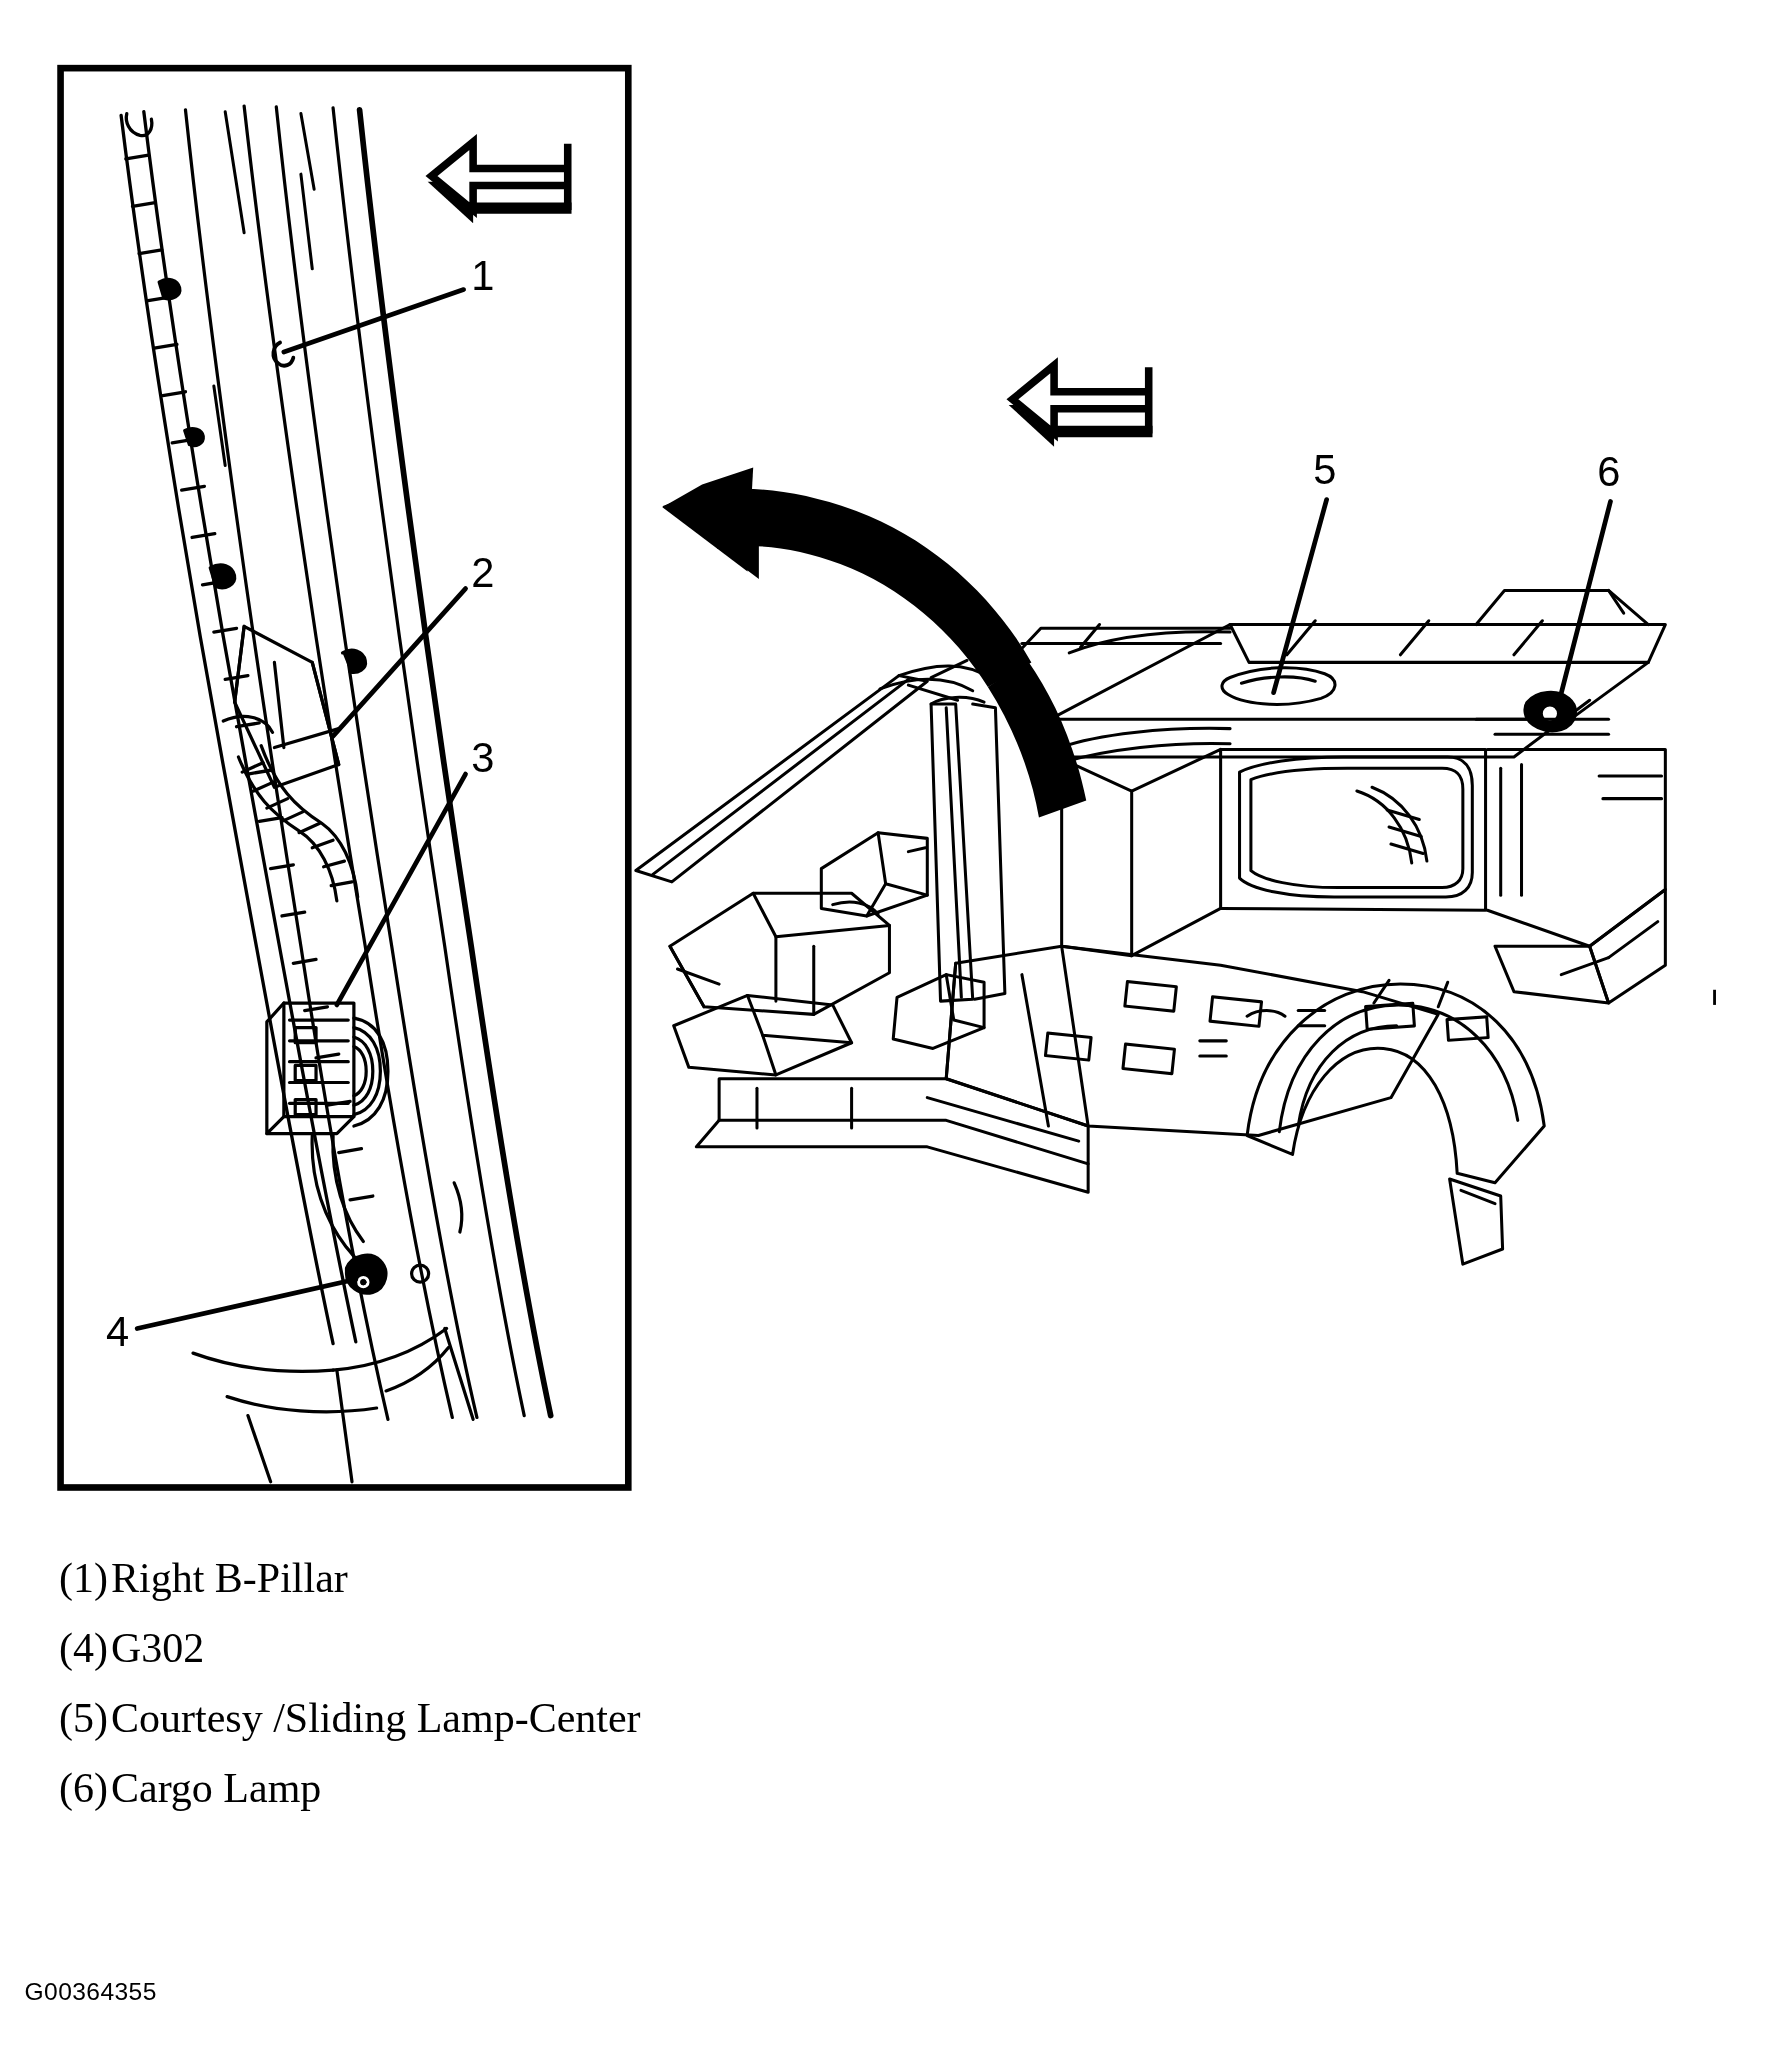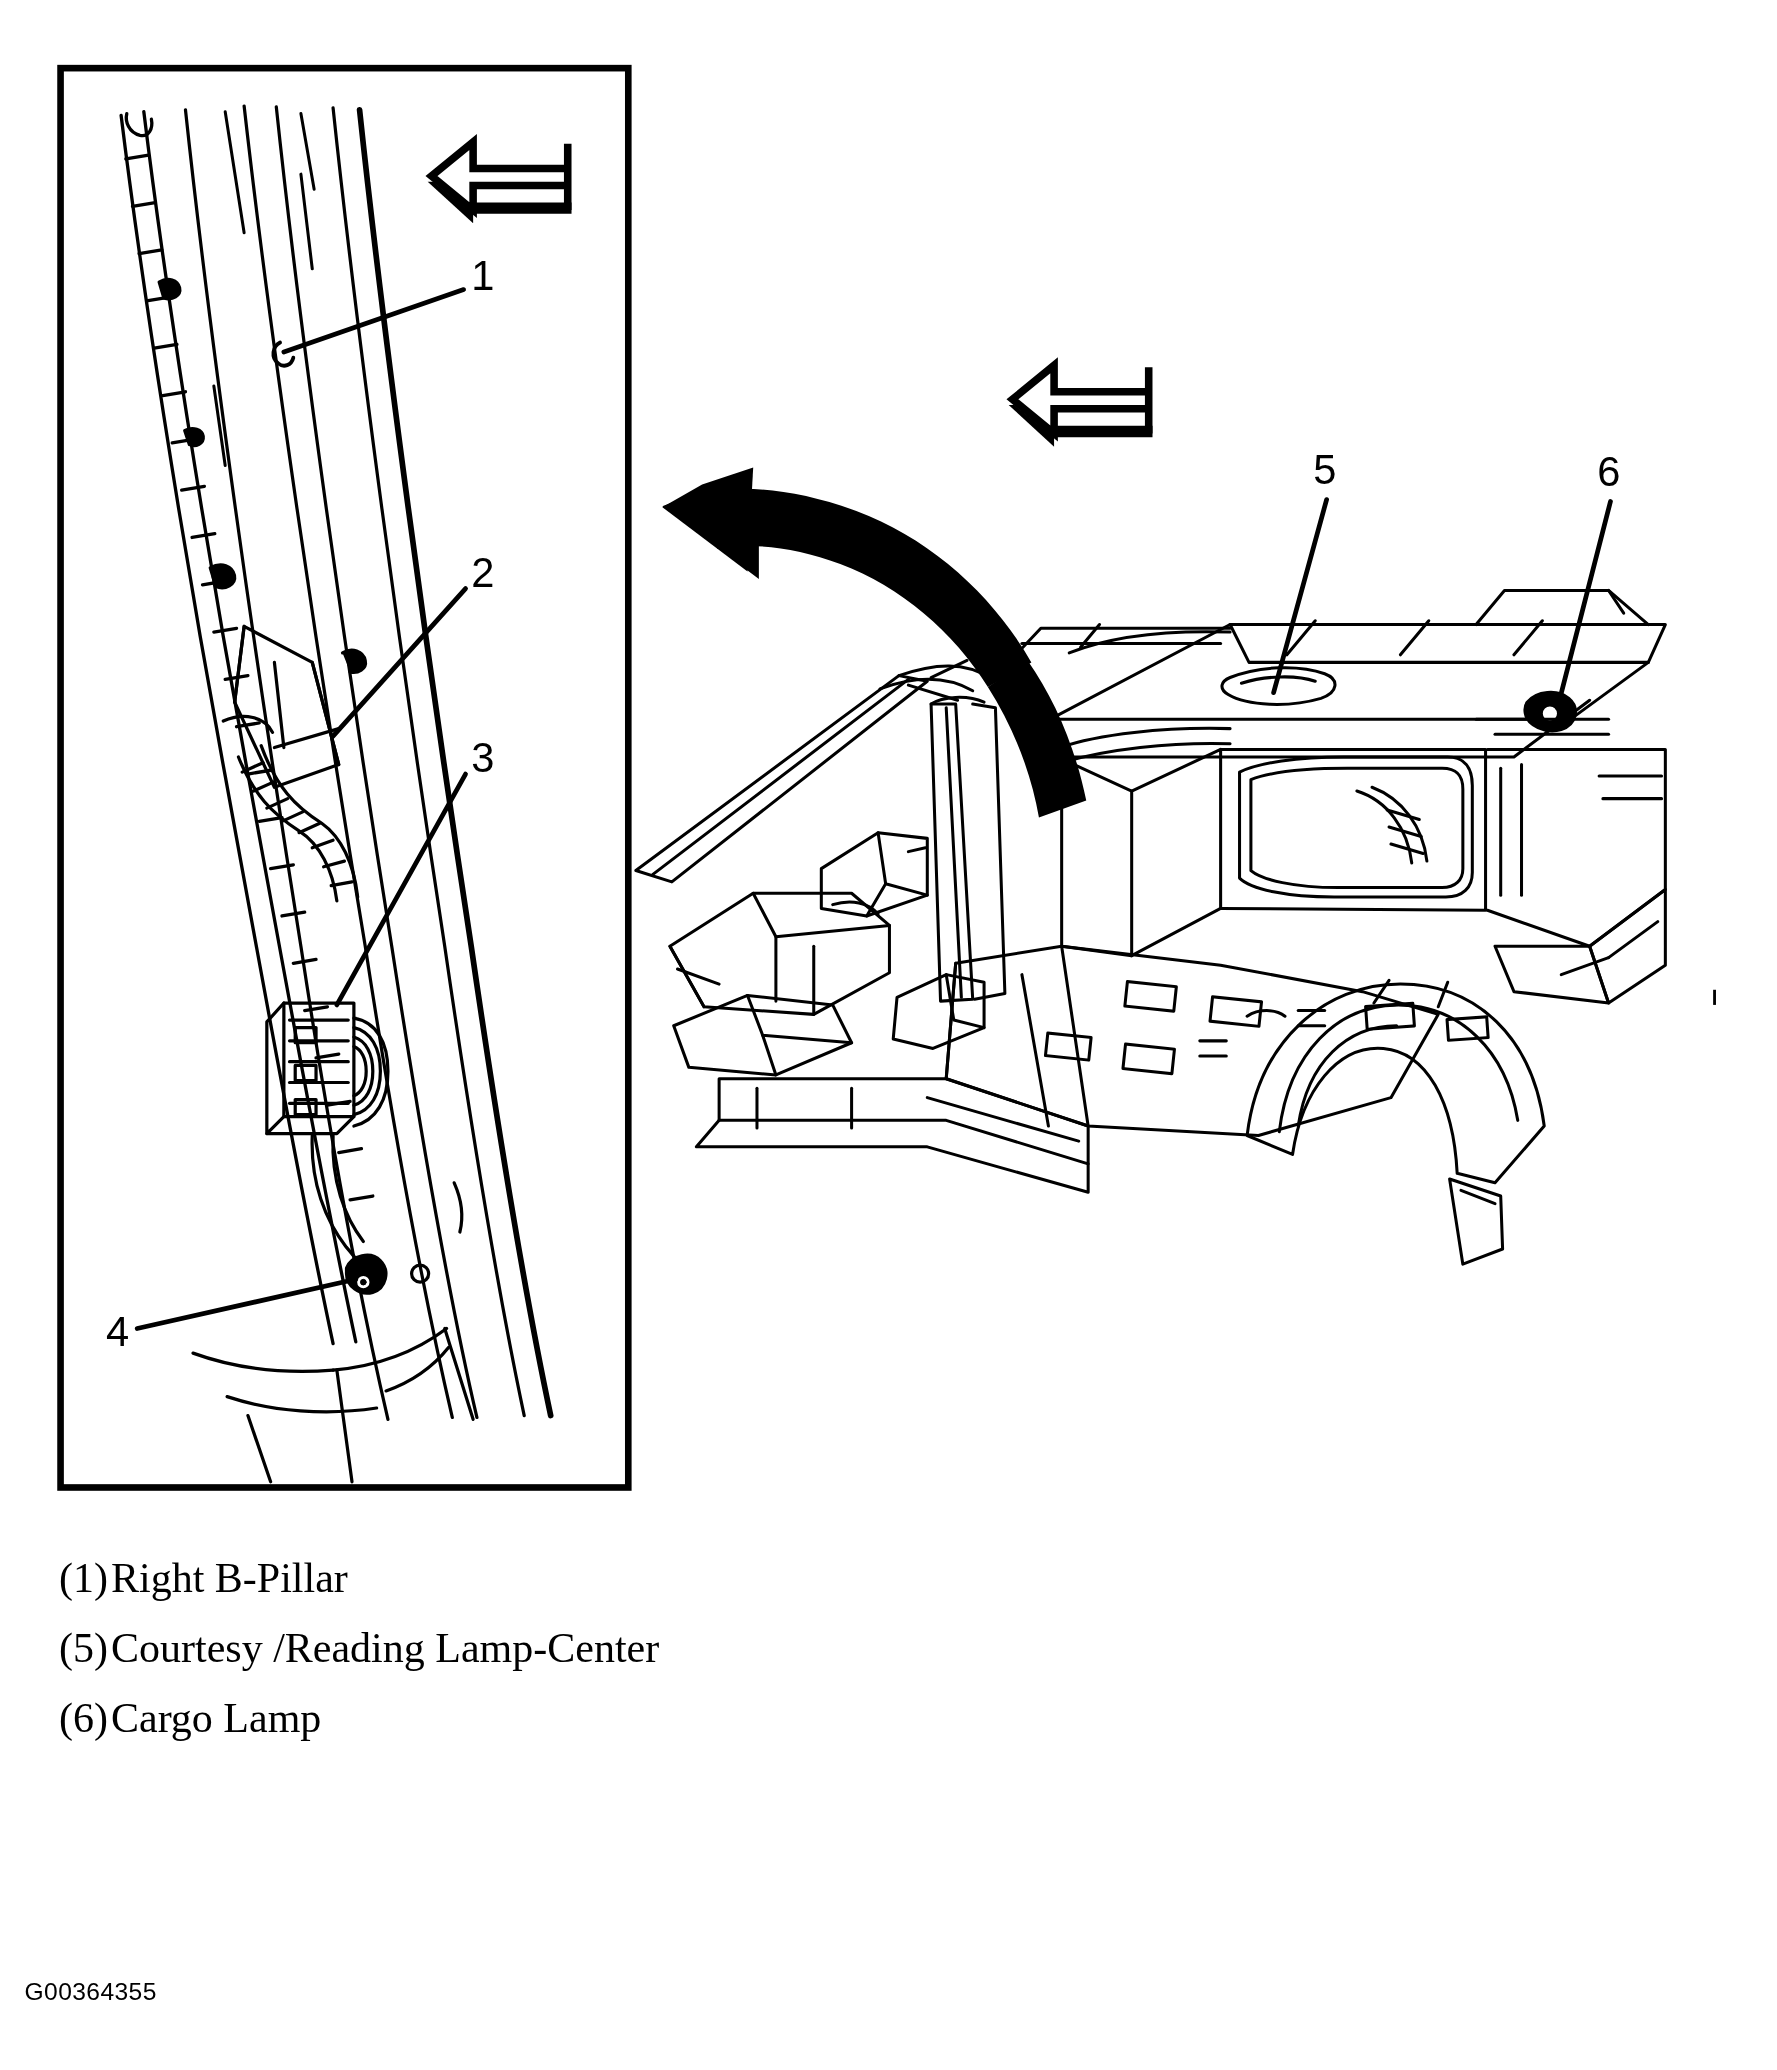--- a/index.html
+++ b/index.html
@@ -407,23 +407,26 @@
   </div>
 
   <div id="caption-list">
 
     <div class="caption-row">
       <span class="caption-index">(1)</span><span class="caption-label">Right B-Pillar</span>
     </div>
 
 
 
-
     <div class="caption-row">
-      <span class="caption-index">(5)</span><span class="caption-label">Courtesy /Reading Lamp-Center</span>
+      <span class="caption-index">(4)</span><span class="caption-label">G302</span>
+    </div>
+
+    <div class="caption-row">
+      <span class="caption-index">(5)</span><span class="caption-label">Courtesy /Sliding Lamp-Center</span>
     </div>
 
     <div class="caption-row">
       <span class="caption-index">(6)</span><span class="caption-label">Cargo Lamp</span>
     </div>
 
   </div>
 
   <div id="figure-id">G00364355</div>
 

